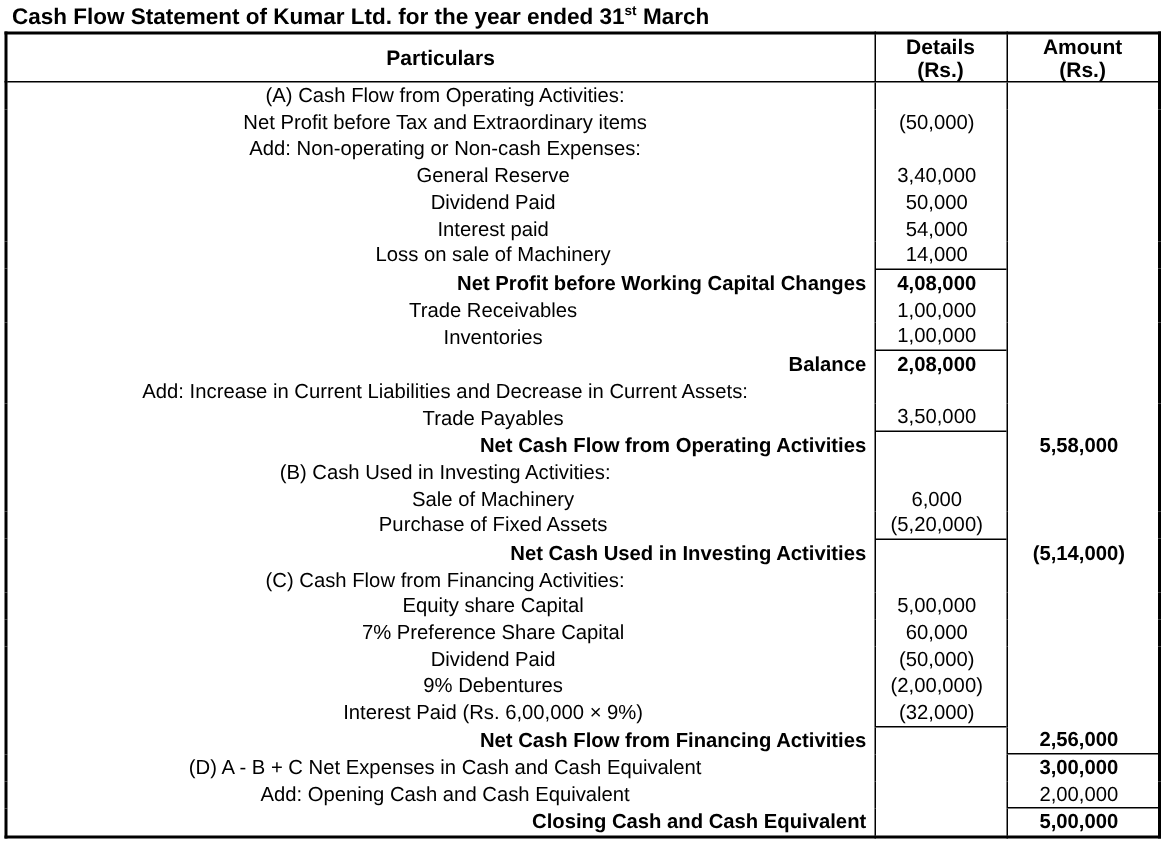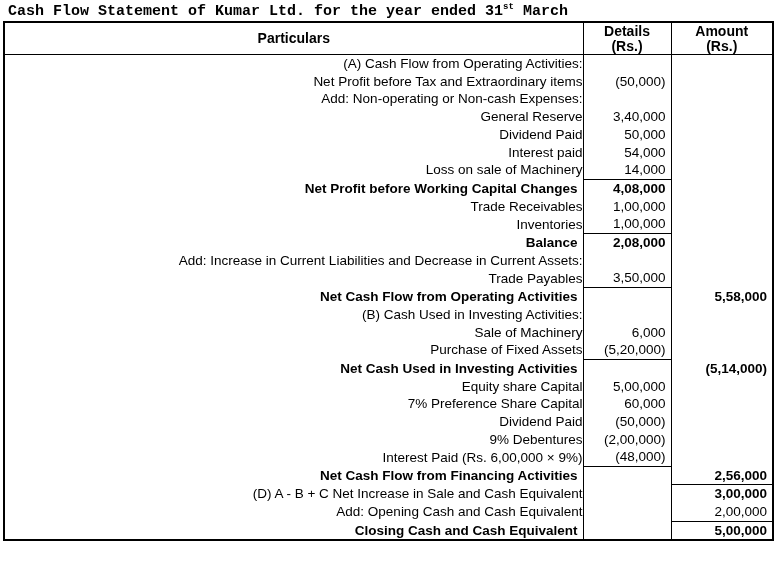--- a/index.html
+++ b/index.html
@@ -10,21 +10,20 @@
     font-family: "Liberation Sans", sans-serif;
     overflow: hidden;
   }
   .title {
     font-weight: bold;
     font-size: 15px;
     line-height: 19px;
     height: 19px;
     padding: 2px 1px 0 8px;
     white-space: nowrap;
-    font-family: Liberation Mono, monospace;
   }
   .title sup {
     font-size: 9px;
     vertical-align: super;
     line-height: 0;
   }
   table.statement {
     border-collapse: collapse;
     table-layout: fixed;
     margin-left: 3px;
@@ -50,30 +49,30 @@
   }
   tbody td {
     font-size: 13.5px;
     line-height: 17.7px;
     height: 17.7px;
     padding: 0;
     white-space: nowrap;
     overflow: hidden;
     vertical-align: middle;
   }
-  td.col-part { text-align: right; padding-left: 6px; }
+  td.col-part { text-align: center; padding-left: 6px; }
   td.col-part.indent { padding-left: 70px; }
   td.col-part.total-label {
     text-align: right;
     font-weight: bold;
     padding-left: 12px;
     padding-right: 5px;
   }
   td.col-details, td.col-amount {
-    text-align: right;
+    text-align: center;
     padding-right: 5px;
   }
   td.bold { font-weight: bold; }
   td.rule-above { border-top: 1.5px solid #000; margin-top: 35px; }
 </style>
 </head>
 <body>
 
 <div class="title"><span>Cash Flow Statement of Kumar Ltd. for the year ended 31</span><sup>st</sup><span> March</span></div>
 
@@ -181,20 +180,25 @@
         <td class="col-part indent">Purchase of Fixed Assets</td>
         <td class="col-details">(5,20,000)</td>
         <td class="col-amount"></td>
       </tr>
       <tr>
         <td class="col-part total-label">Net Cash Used in Investing Activities</td>
         <td class="col-details rule-above"></td>
         <td class="col-amount bold">(5,14,000)</td>
       </tr>
       <tr>
+        <td class="col-part">(C) Cash Flow from Financing Activities:</td>
+        <td class="col-details"></td>
+        <td class="col-amount"></td>
+      </tr>
+      <tr>
         <td class="col-part indent">Equity share Capital</td>
         <td class="col-details">5,00,000</td>
         <td class="col-amount"></td>
       </tr>
       <tr>
         <td class="col-part indent">7% Preference Share Capital</td>
         <td class="col-details">60,000</td>
         <td class="col-amount"></td>
       </tr>
       <tr>
@@ -202,30 +206,30 @@
         <td class="col-details">(50,000)</td>
         <td class="col-amount"></td>
       </tr>
       <tr>
         <td class="col-part indent">9% Debentures</td>
         <td class="col-details">(2,00,000)</td>
         <td class="col-amount"></td>
       </tr>
       <tr>
         <td class="col-part indent">Interest Paid (Rs. 6,00,000 × 9%)</td>
-        <td class="col-details">(48,000)</td>
+        <td class="col-details">(32,000)</td>
         <td class="col-amount"></td>
       </tr>
       <tr>
         <td class="col-part total-label">Net Cash Flow from Financing Activities</td>
         <td class="col-details rule-above"></td>
         <td class="col-amount bold">2,56,000</td>
       </tr>
       <tr>
-        <td class="col-part">(D) A - B + C Net Increase in Sale and Cash Equivalent</td>
+        <td class="col-part">(D) A - B + C Net Expenses in Cash and Cash Equivalent</td>
         <td class="col-details"></td>
         <td class="col-amount bold rule-above">3,00,000</td>
       </tr>
       <tr>
         <td class="col-part">Add: Opening Cash and Cash Equivalent</td>
         <td class="col-details"></td>
         <td class="col-amount">2,00,000</td>
       </tr>
       <tr>
         <td class="col-part total-label">Closing Cash and Cash Equivalent</td>

